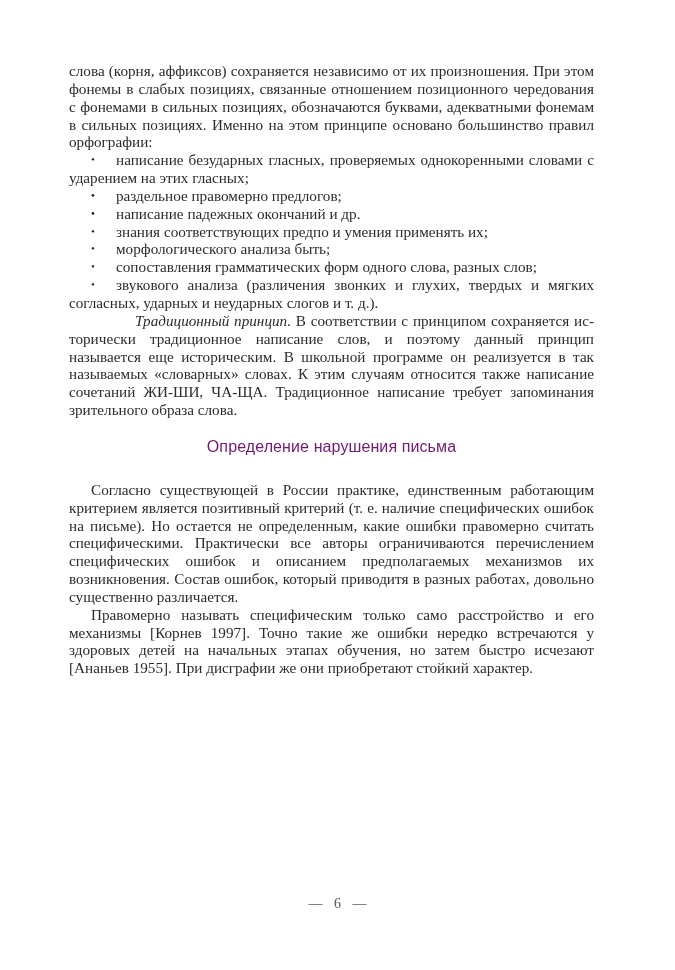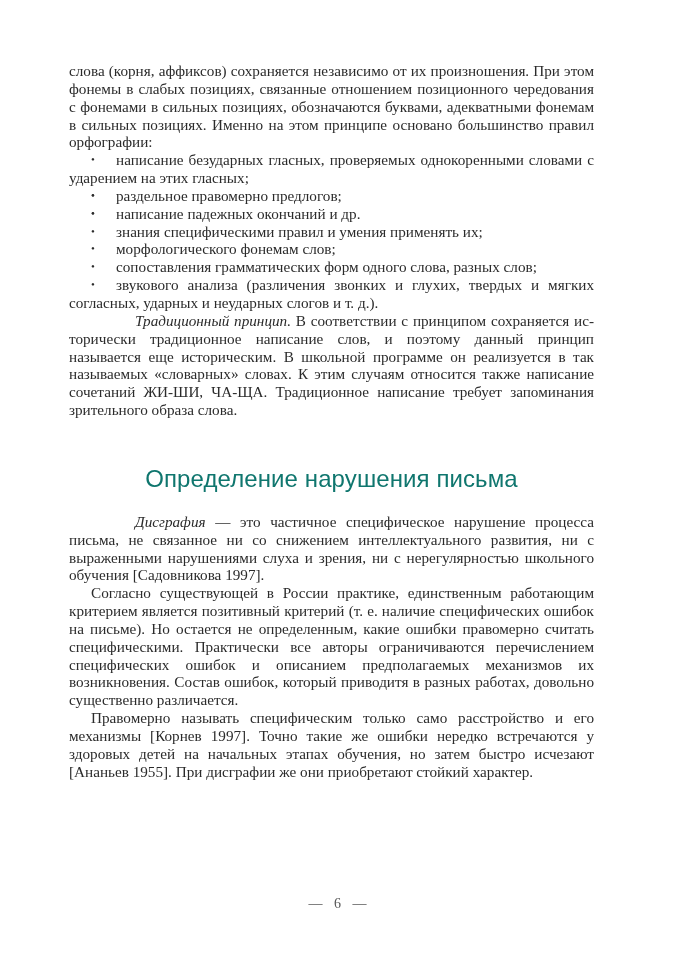--- a/index.html
+++ b/index.html
@@ -15,22 +15,22 @@
   ul.bullets { list-style: none; margin: 0; padding: 0; }
   ul.bullets li { position: relative; padding-left: 47px; }
   ul.bullets li .bullet {
     position: absolute; left: 22px; top: 0; font-size: 11px; color: #2b2b2b;
   }
   ul.bullets li.wrap { padding-left: 0; text-indent: 47px; }
   ul.bullets li.wrap .bullet { text-indent: 0; }
   em { font-style: italic; margin-left: 44px; }
   .heading {
     font-family: "Liberation Sans", "DejaVu Sans", sans-serif;
-    font-size: 24px; font-weight: normal; color: #0f766e;
-    text-align: center; margin: 48px 0 22px 0; line-height: 24px;
+    font-size: 16px; font-weight: normal; color: #701a75;
+    text-align: center; margin: 16px 0 22px 0; line-height: 24px;
     letter-spacing: 0.1px;
   }
   .page-number {
     position: absolute; left: 0; width: 675px; top: 896px;
     text-align: center; font-family: "Liberation Serif", "DejaVu Serif", serif;
     font-size: 14px; color: #555; word-spacing: 8px;
   }
 </style>
 </head>
 <body>
@@ -42,32 +42,31 @@
   <ul class="bullets">
     <li class="wrap"><span class="bullet">•</span><span>написание безударных гласных, проверяемых однокоренными словами с ударением на этих гласных;</span></li>
     <li><span class="bullet">•</span></li>
     <li><span class="bullet">•</span><span>раздельное правомерно предлогов;</span></li>
     <li><span class="bullet">•</span></li>
     <li><span class="bullet">•</span><span>написание падежных окончаний и др.</span></li>
   </ul>
 
 
   <ul class="bullets">
-    <li><span class="bullet">•</span><span>знания специфическими правил и умения применять их;</span></li>
-    <li><span class="bullet">•</span><span>морфологического фонемам слов;</span></li>
+    <li><span class="bullet">•</span><span>знания соответствующих предпо и умения применять их;</span></li>
+    <li><span class="bullet">•</span><span>морфологического анализа быть;</span></li>
     <li><span class="bullet">•</span><span>сопоставления грамматических форм одного слова, разных слов;</span></li>
     <li class="wrap"><span class="bullet">•</span><span>звукового анализа (различения звонких и глухих, твердых и мяг­ких согласных, ударных и неударных слогов и т. д.).</span></li>
   </ul>
 
 
   <p class="indent"><em>Традиционный принцип.</em><span> В соответствии с принципом сохраняется ис­торически традиционное написание слов, и поэтому данный принцип называется еще историческим. В школьной программе он реализуется в так называемых «словарных» словах. К этим случаям относится также написание сочетаний ЖИ-ШИ, ЧА-ЩА. Традиционное написание тре­бует запоминания зрительного образа слова.</span></p>
 
   <h2 class="heading">Определение нарушения письма</h2>
 
-  <p class="indent"><em>Дисграфия</em><span> — это частичное специфическое нарушение процесса письма, не связанное ни со снижением интеллектуального развития, ни с выраженными нарушениями слуха и зрения, ни с нерегулярностью школьного обучения [Садовникова 1997].</span></p>
 
   <p class="indent">Согласно существующей в России практике, единственным работаю­щим критерием является позитивный критерий (т. е. наличие специфи­ческих ошибок на письме). Но остается не определенным, какие ошибки правомерно считать специфическими. Практически все авторы ограни­чиваются перечислением специфических ошибок и описанием предпо­лагаемых механизмов их возникновения. Состав ошибок, который при­водитя в разных работах, довольно существенно различается.</p>
 
   <p class="indent">Правомерно называть специфическим только само расстройство и его механизмы [Корнев 1997]. Точно такие же ошибки нередко встречаются у здоровых детей на начальных этапах обучения, но затем быстро исчезают [Ананьев 1955]. При дисграфии же они приобретают стойкий характер.</p>
 
 </div>
 
 <div class="page-number">— 6 —</div>
 
 </body></html>

